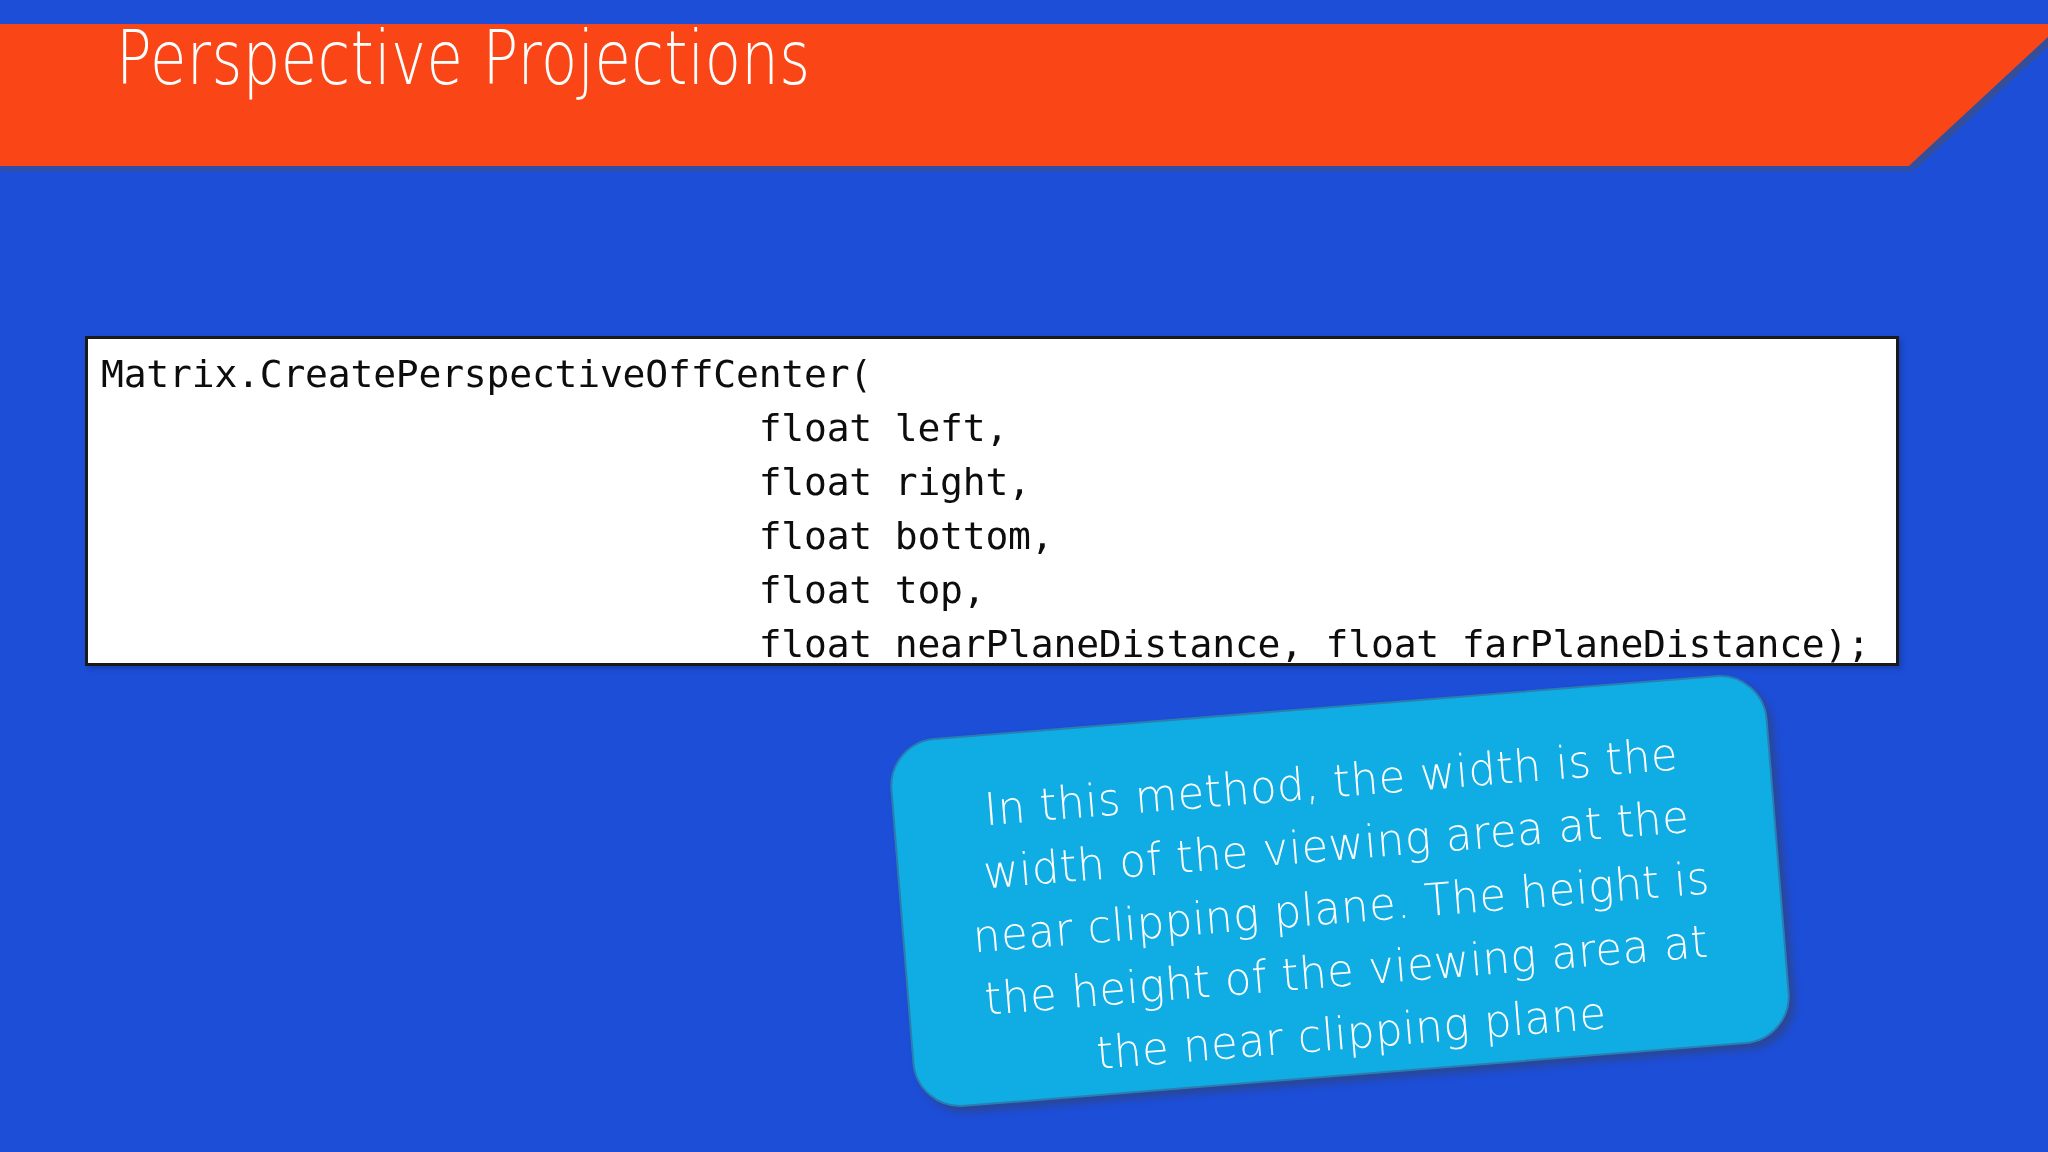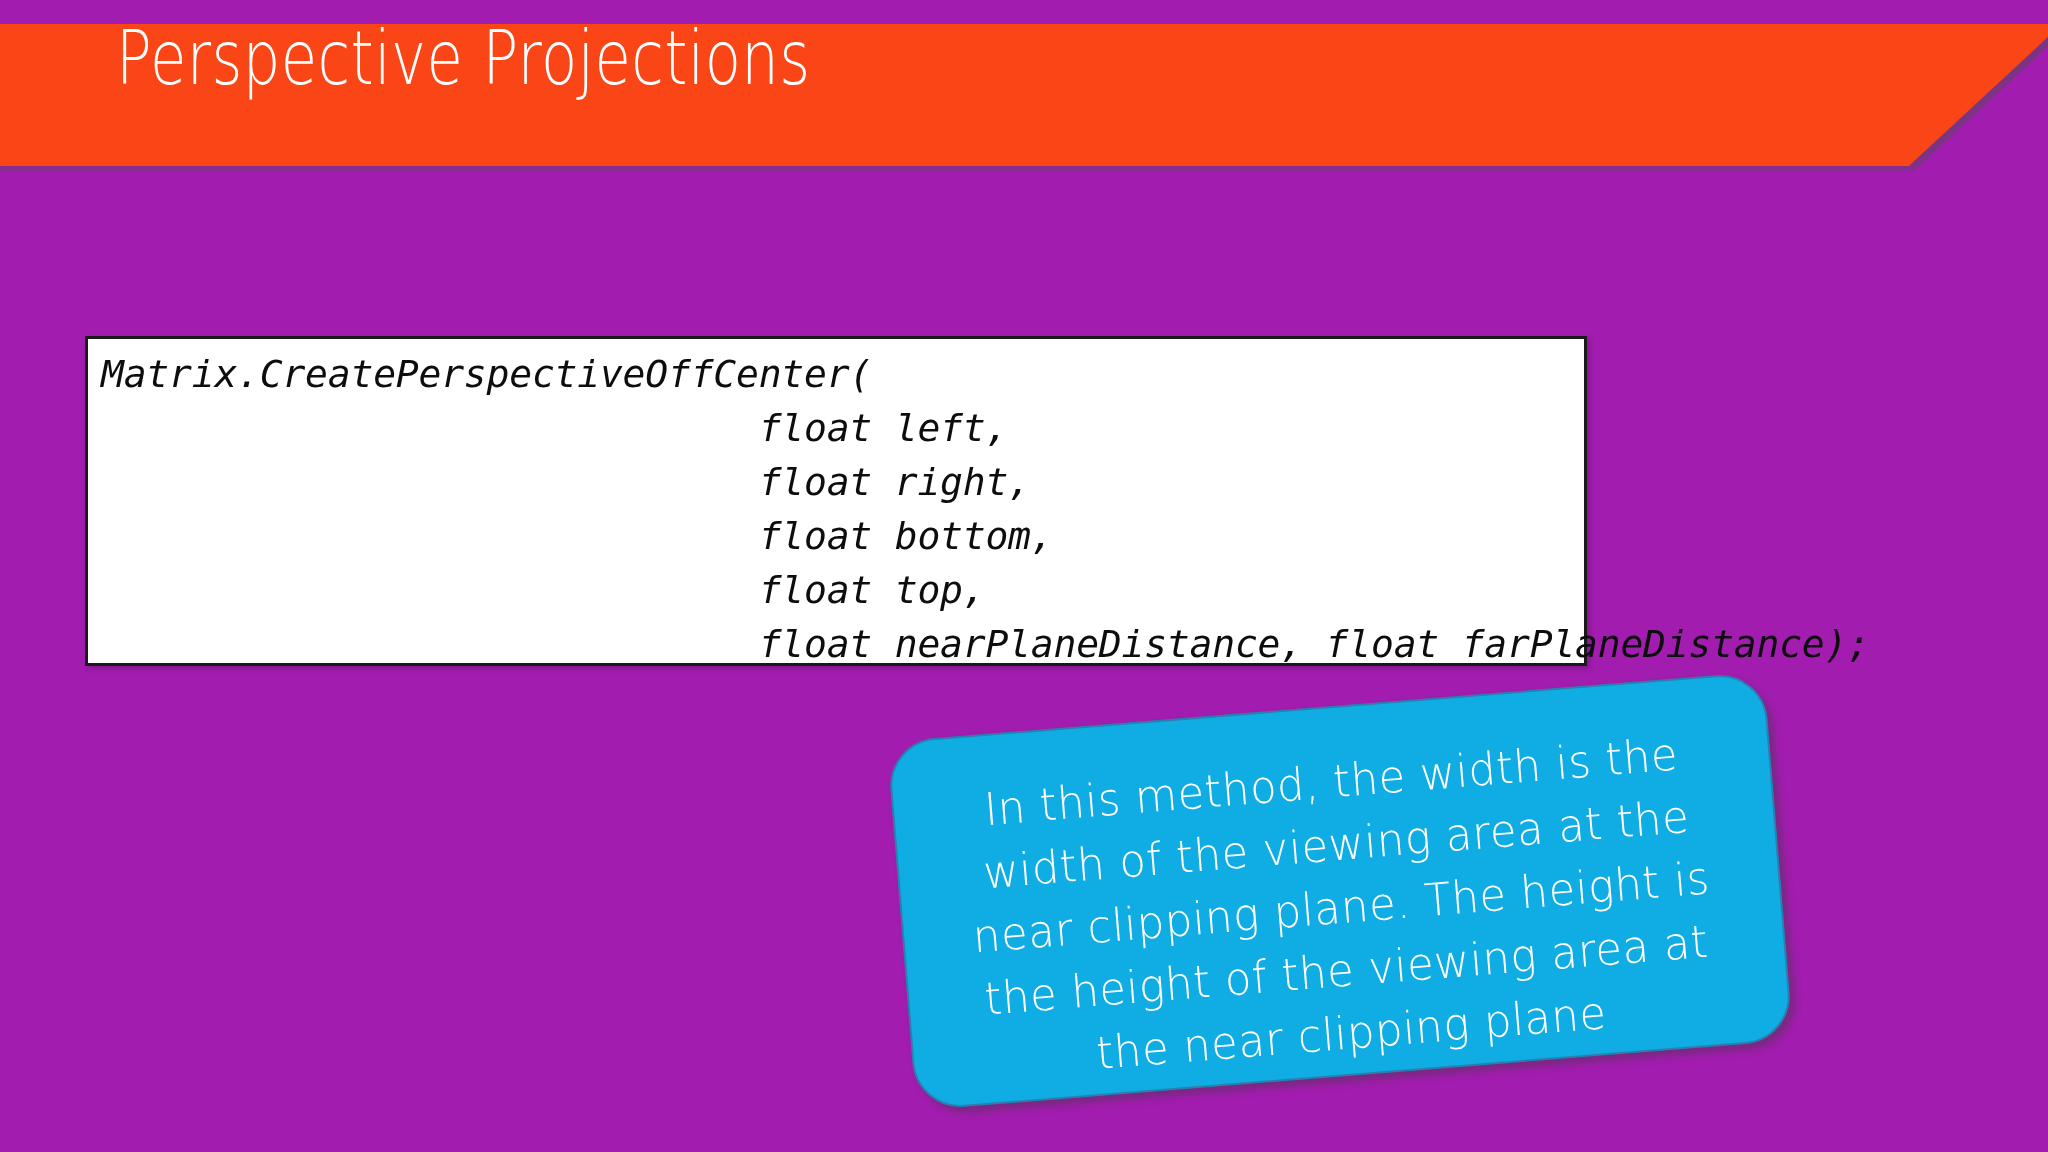--- a/index.html
+++ b/index.html
@@ -11,21 +11,21 @@
     width: 2048px;
     height: 1152px;
     overflow: hidden;
     font-family: "Liberation Sans", sans-serif;
     position: relative;
   }
 
   .slide {
     position: absolute;
     inset: 0;
-    background: #a21caf;
+    background: #1d4ed8;
     overflow: hidden;
   }
 
   
   .title-banner-wrap {
     position: absolute;
     left: -8px;
     top: 24px;
     width: 2070px;
     height: 142px;
@@ -65,27 +65,26 @@
     white-space: nowrap;
     transform: scaleX(0.80);
     transform-origin: left top;
   }
 
   
   .code-box {
     position: absolute;
     left: 85px;
     top: 336px;
-    width: 1502px;
+    width: 1814px;
     height: 330px;
     border: 3px solid #1a1a1a;
     background: #ffffff;
     box-sizing: border-box;
     box-shadow: 3px 3px 5px rgba(0,0,0,0.18);
-    font-style: italic;
   }
   .code-text {
     position: absolute;
     left: 13px;
     top: 8px;
     margin: 0;
     font-family: "DejaVu Sans Mono", "Liberation Mono", monospace;
     font-size: 38px;
     line-height: 54px;
     color: #0d0d0d;

